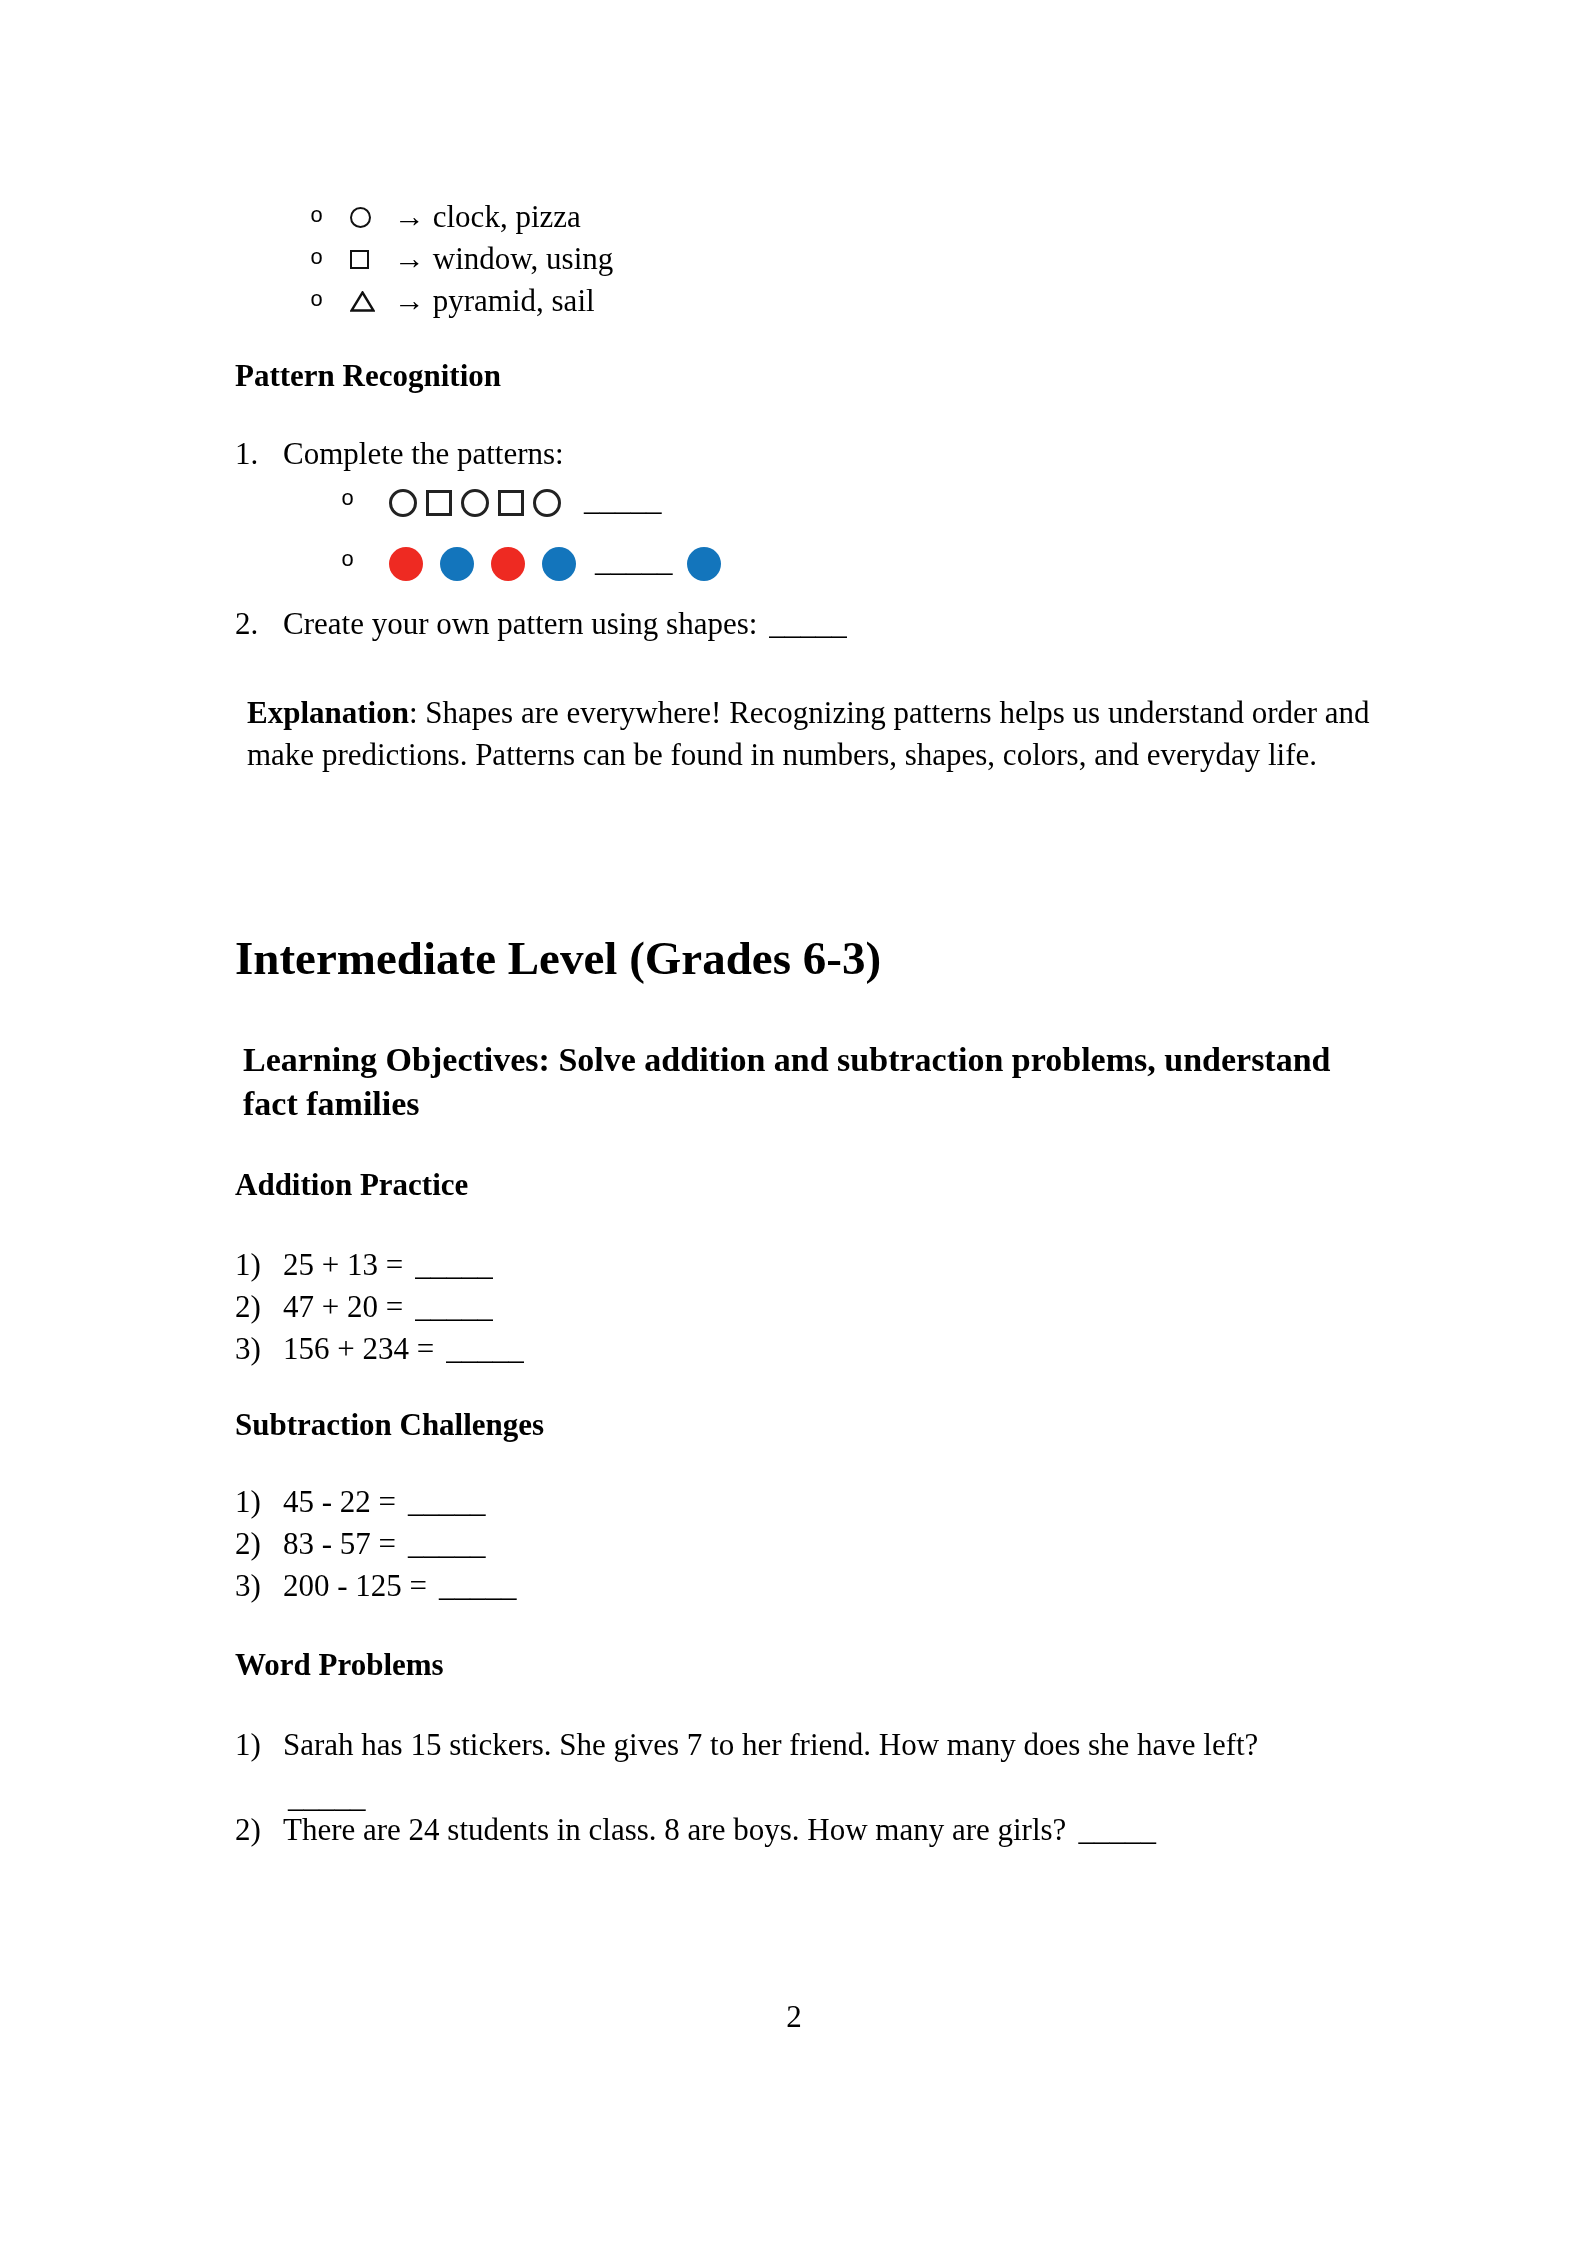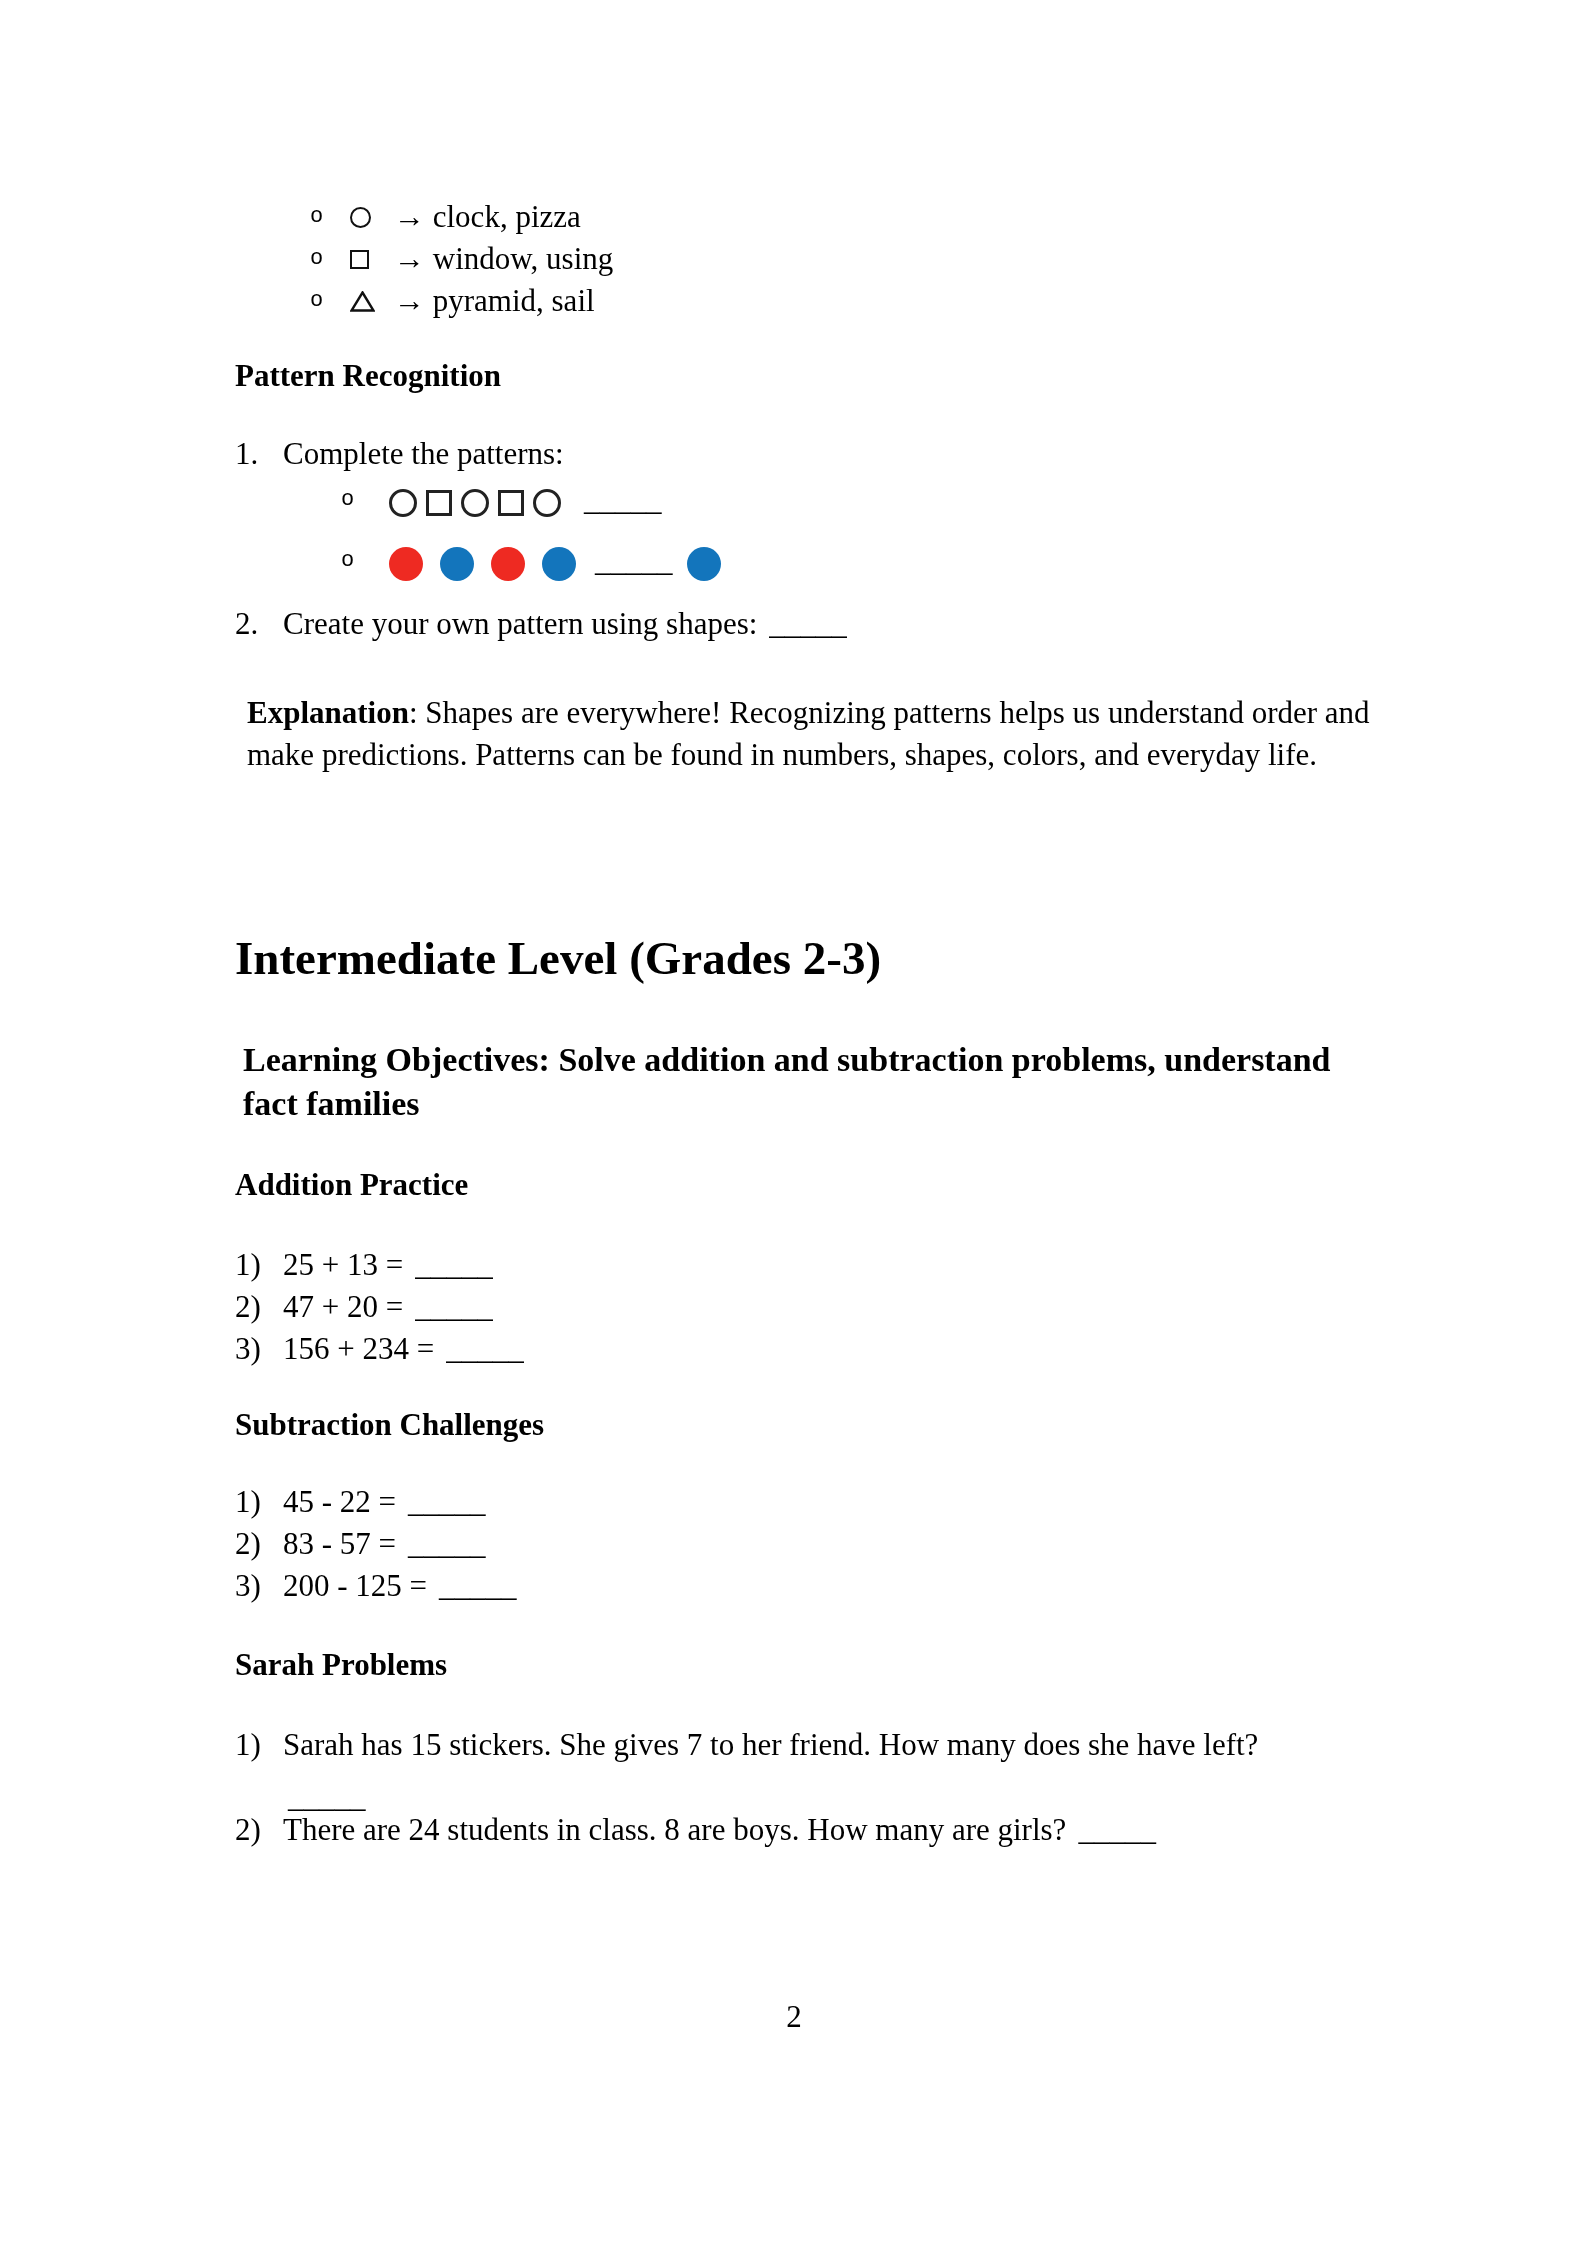--- a/index.html
+++ b/index.html
@@ -94,21 +94,21 @@
   </div>
 
   <div class="abs nrow" style="top:603px;">
     <span class="num">2.</span>
     <span>Create your own pattern using shapes:</span>
     <span class="blank">_____</span>
   </div>
 
   <p class="abs para" style="top:680px;"><b>Explanation</b><span>: Shapes are everywhere! Recognizing patterns helps us understand order and make predictions. Patterns can be found in numbers, shapes, colors, and everyday life.</span></p>
 
-  <div class="abs h1" style="top:928px;">Intermediate Level (Grades 2-3)</div>
+  <div class="abs h1" style="top:928px;">Intermediate Level (Grades 6-3)</div>
   <div class="abs h2" style="top:1038px;margin-left:8px;">Learning Objectives: Solve addition and subtraction problems, understand fact families</div>
 
   <div class="abs h3" style="top:1164px;text-align:center;">Addition Practice</div>
   <div class="abs" style="top:1244px;">
     <div class="nrow">
       <span class="num">1)</span>
       <span>25 + 13 =</span>
       <span class="blank">_____</span>
     </div>
     <div class="nrow">
@@ -135,21 +135,21 @@
       <span>83 - 57 =</span>
       <span class="blank">_____</span>
     </div>
     <div class="nrow">
       <span class="num">3)</span>
       <span>200 - 125 =</span>
       <span class="blank">_____</span>
     </div>
   </div>
 
-  <div class="abs h3" style="top:1644px;">Sarah Problems</div>
+  <div class="abs h3" style="top:1644px;">Word Problems</div>
 
   <div class="abs nrow" style="top:1724px;">
     <span class="num">1)</span>
     <span class="wp-text">Sarah has 15 stickers. She gives 7 to her friend. How many does she have left?</span>
   </div>
   <div class="abs" style="top:1776px; left:288px;">_____</div>
 
   <div class="abs nrow" style="top:1809px;">
     <span class="num">2)</span>
     <span>There are 24 students in class. 8 are boys. How many are girls?</span>

